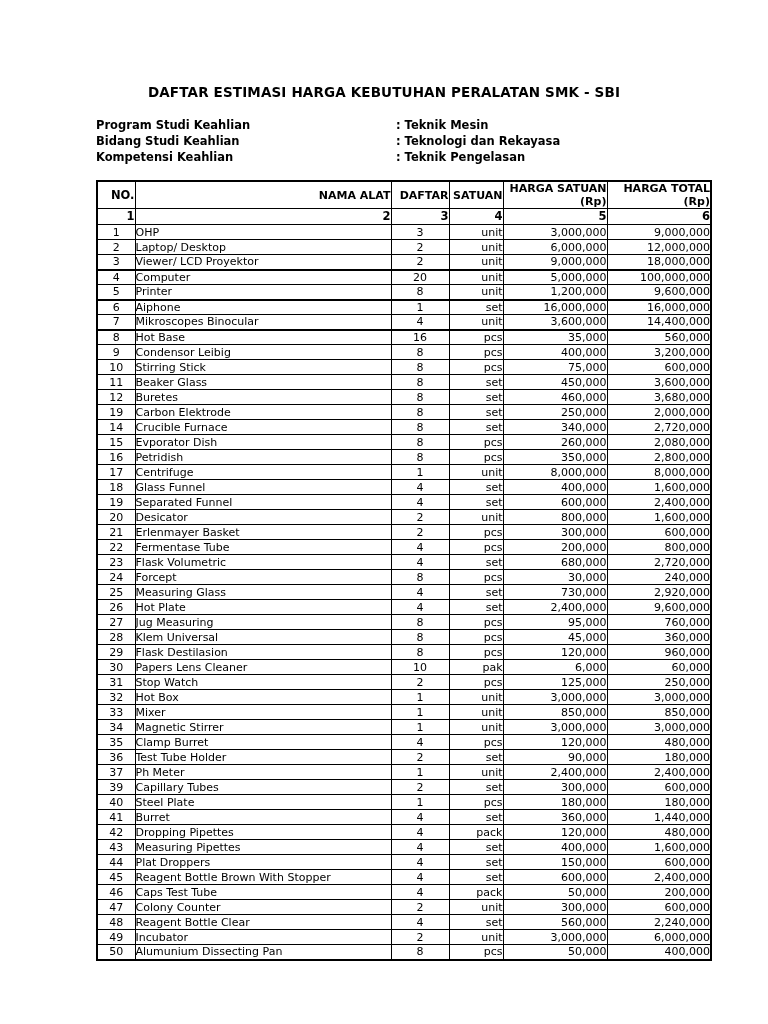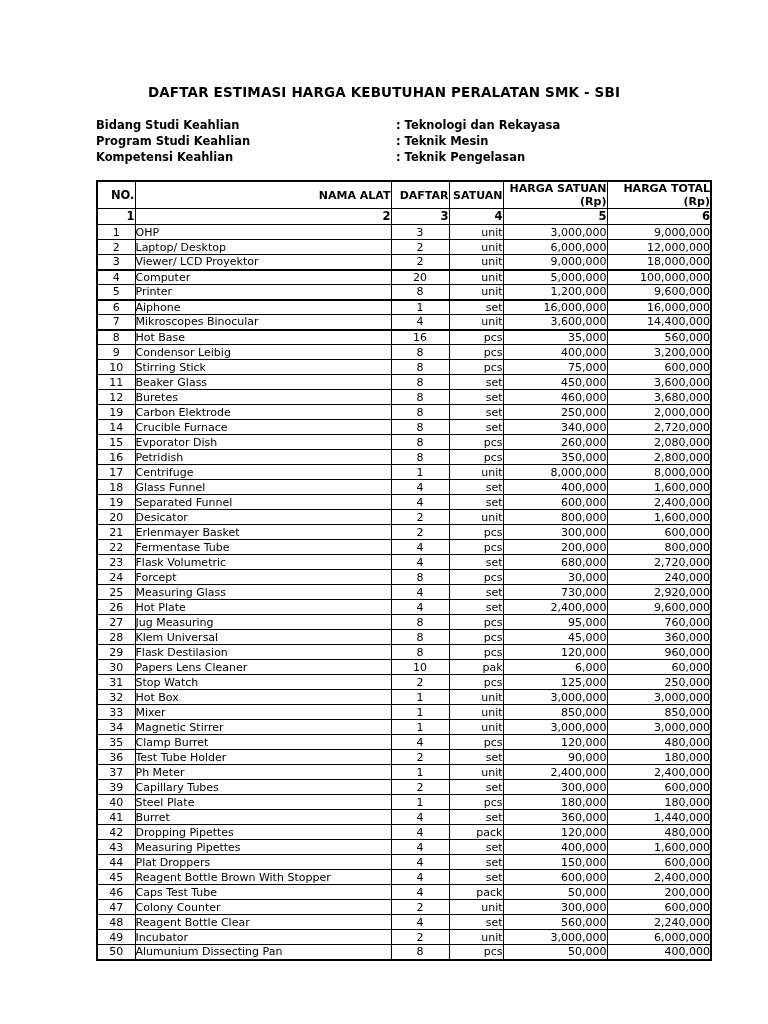--- a/index.html
+++ b/index.html
@@ -112,26 +112,26 @@
 </style>
 </head>
 <body>
 
 <div class="page">
 
   <h1 class="doc-title">DAFTAR ESTIMASI HARGA KEBUTUHAN PERALATAN SMK - SBI</h1>
 
   <div class="meta">
     <div class="meta-row">
+      <span class="meta-label">Program Studi Keahlian</span>
+      <span class="meta-value">: Teknik Mesin</span>
+    </div>
+    <div class="meta-row">
       <span class="meta-label">Bidang Studi Keahlian</span>
       <span class="meta-value">: Teknologi dan Rekayasa</span>
-    </div>
-    <div class="meta-row">
-      <span class="meta-label">Program Studi Keahlian</span>
-      <span class="meta-value">: Teknik Mesin</span>
     </div>
     <div class="meta-row">
       <span class="meta-label">Kompetensi Keahlian</span>
       <span class="meta-value">: Teknik Pengelasan</span>
     </div>
   </div>
 
   <div class="table-wrap">
     <table class="est">
       <colgroup>

